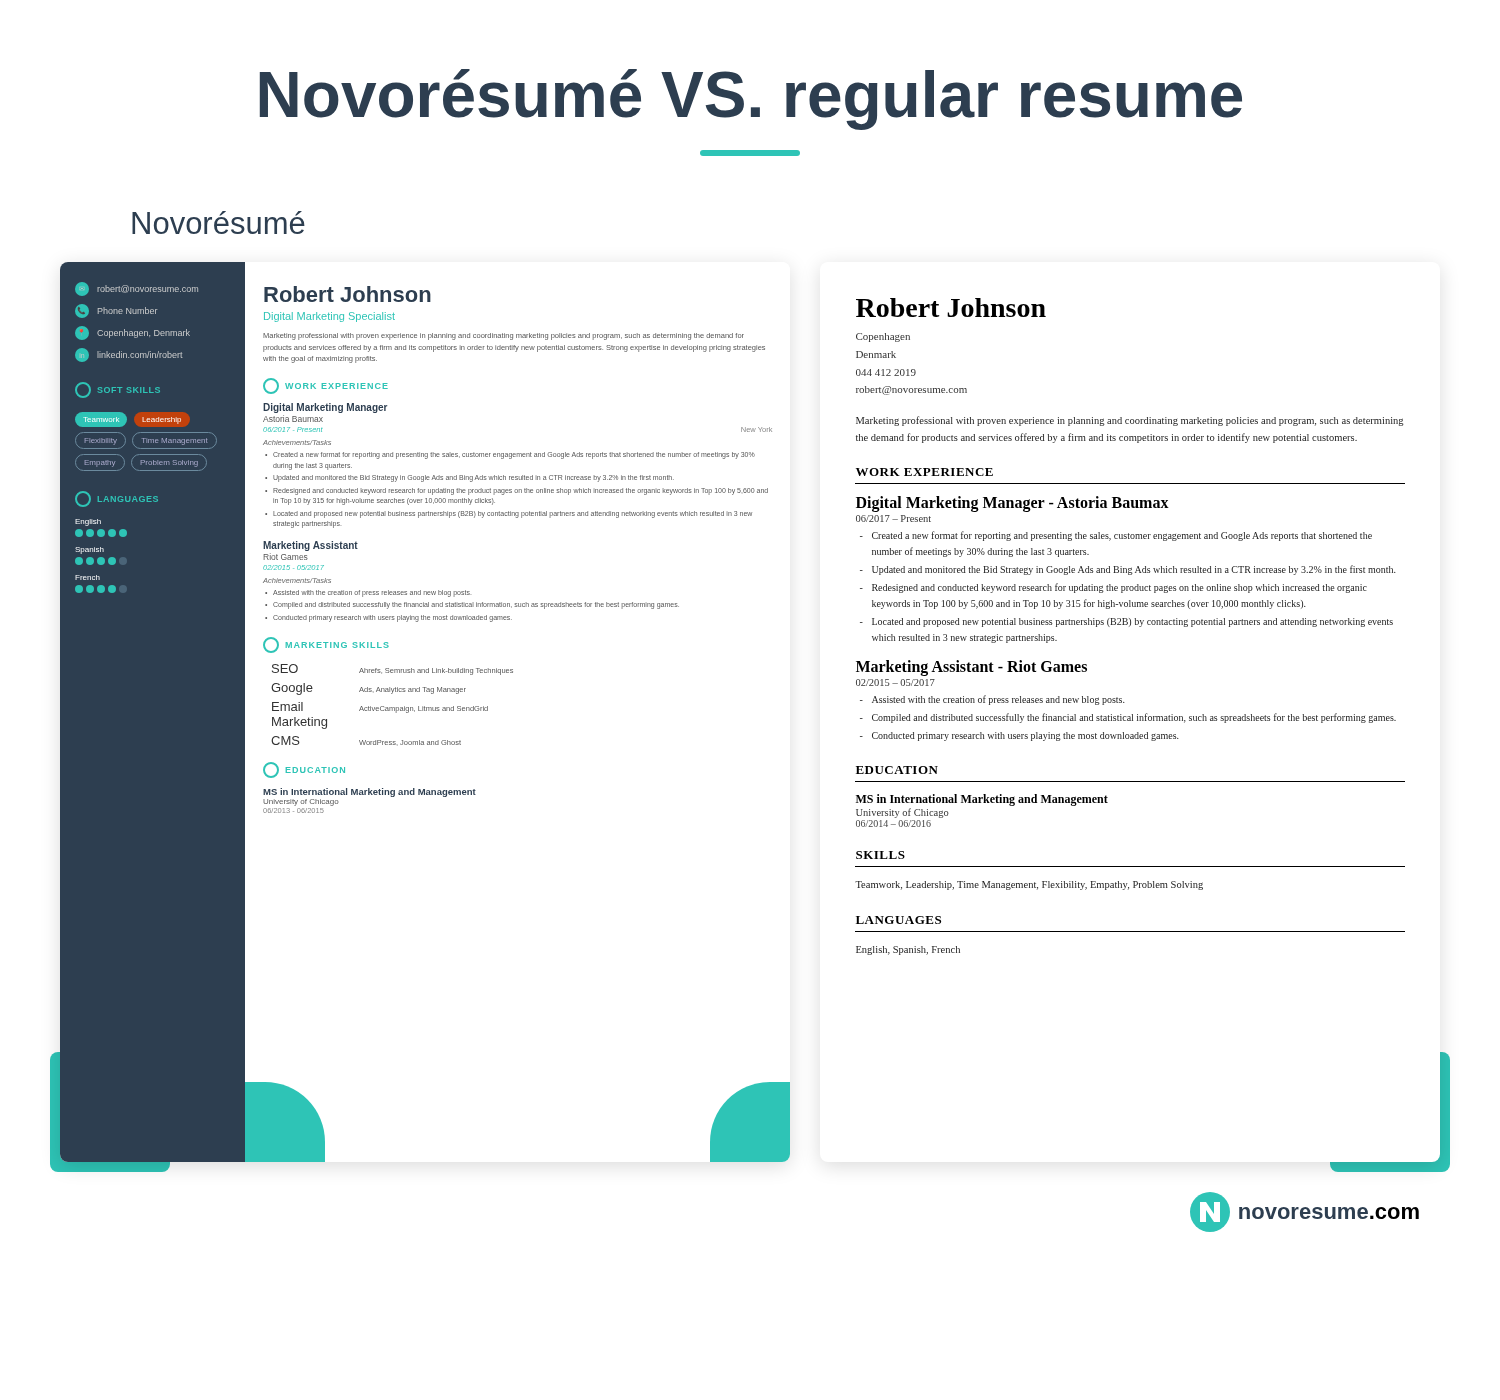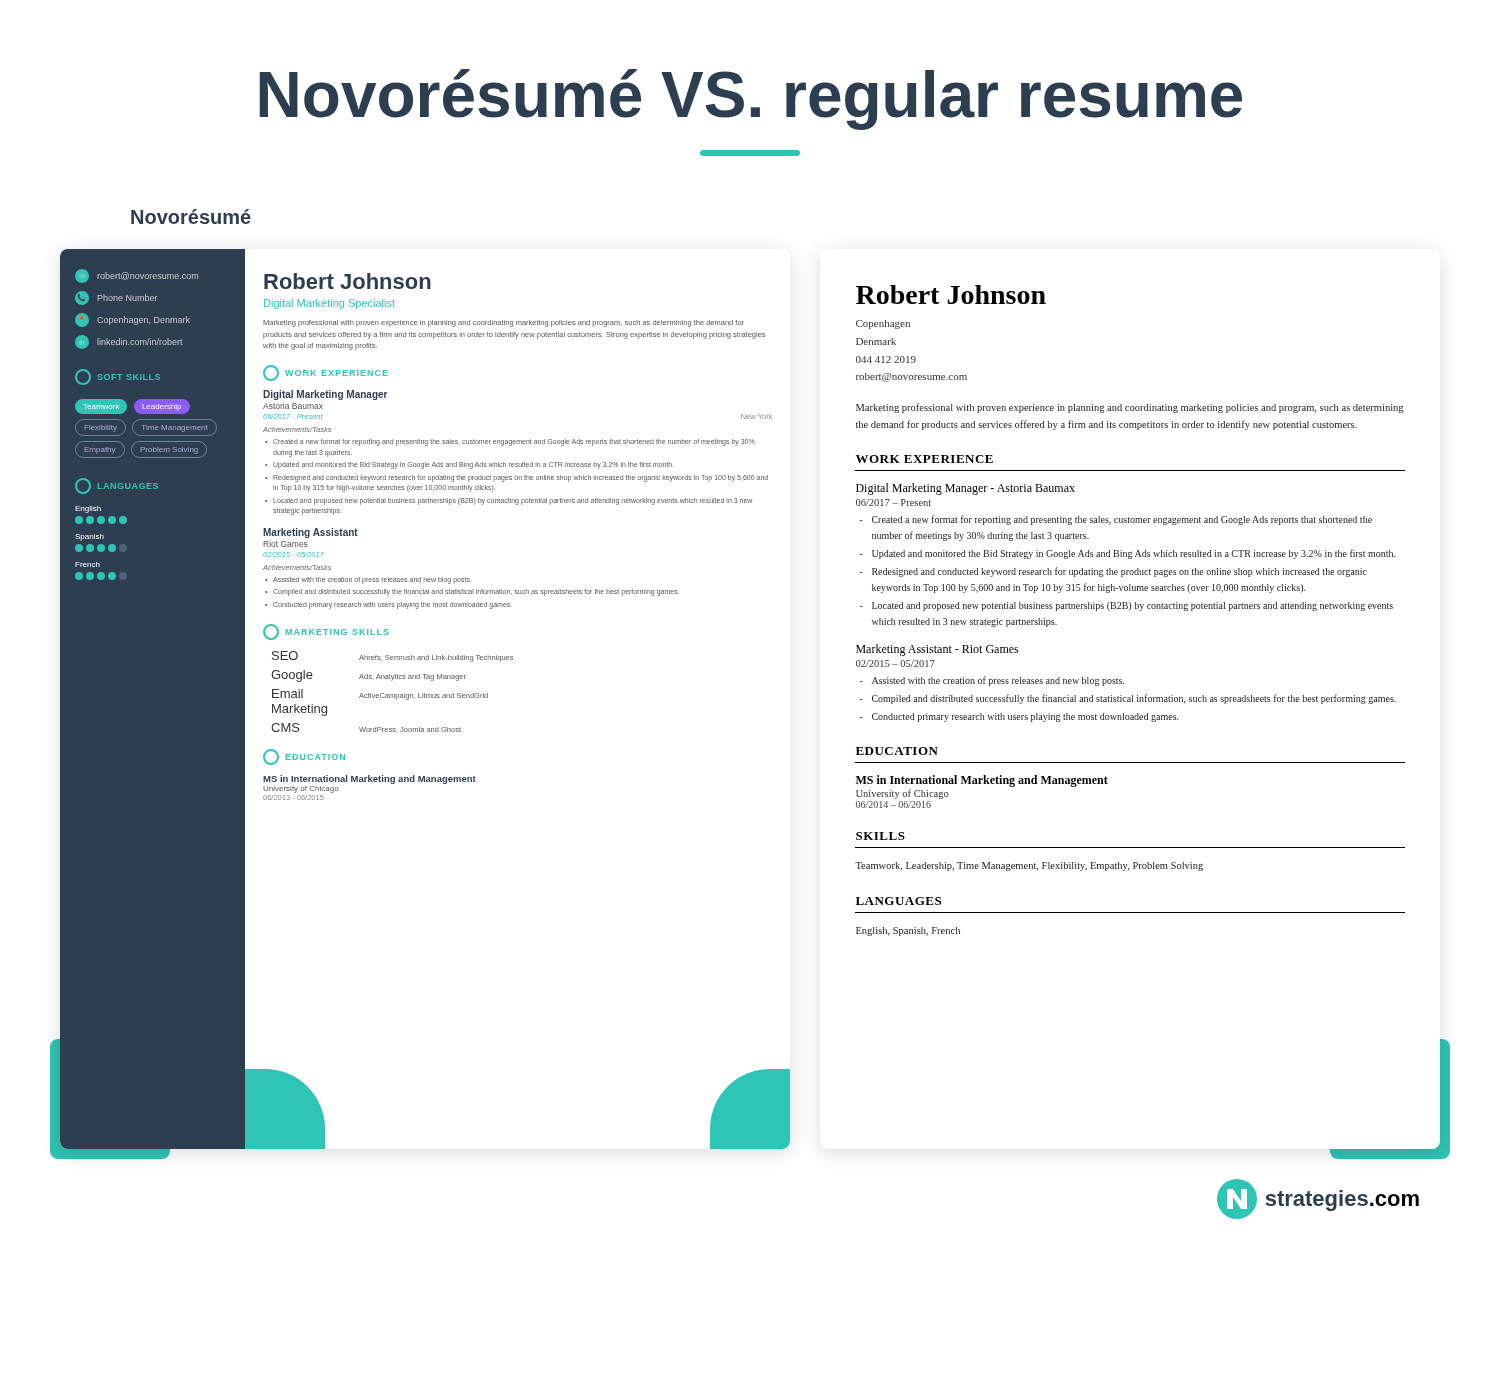--- a/index.html
+++ b/index.html
@@ -35,23 +35,23 @@
     }
 
     
     .columns-header {
       display: flex;
       justify-content: space-between;
       margin-bottom: 20px;
       padding: 0 10px;
     }
     .col-header {
-      font-size: 20px;
+      font-size: 31px;
       color: #2d3e50;
-      font-weight: 700;
+      font-weight: 400;
     }
     .col-header.left { margin-left: 60px; }
     .col-header.right { margin-right: 80px; }
 
     
     .comparison-area {
       display: flex;
       gap: 30px;
       align-items: flex-start;
     }
@@ -114,21 +114,21 @@
     .sidebar-section-title::before {
       content: '';
       display: inline-block;
       width: 12px;
       height: 12px;
       border: 2px solid #2ec4b6;
       border-radius: 50%;
     }
     .skill-tag {
       display: inline-block;
-      background: #8b5cf6;
+      background: #c2410c;
       color: #fff;
       font-size: 8px;
       padding: 3px 8px;
       border-radius: 12px;
       margin: 2px 2px 2px 0;
     }
     .skill-tag.teal { background: #2ec4b6; }
     .skill-tag.outline {
       background: transparent;
       border: 1px solid #6b8a9e;
@@ -353,22 +353,22 @@
       border-bottom: 1px solid #000;
       padding-bottom: 3px;
       margin-bottom: 10px;
       text-transform: uppercase;
       letter-spacing: 0.5px;
     }
     .std-section {
       margin-bottom: 18px;
     }
     .std-job-title {
-      font-size: 12px;
-      font-weight: 400;
+      font-size: 16px;
+      font-weight: 700;
       color: #000;
       margin-bottom: 1px;
     }
     .std-job-date {
       font-size: 10.5px;
       color: #333;
       margin-bottom: 4px;
     }
     .std-bullet {
       font-size: 10px;
@@ -675,18 +675,18 @@
   </div>
 
   <div class="footer-area">
     <div class="footer-logo">
       <div class="footer-logo-n">
         <svg width="28" height="28" viewBox="0 0 28 28">
           <path d="M4 4 L4 24 L10 24 L10 12 L18 24 L24 24 L24 4 L18 4 L18 16 L10 4 Z" fill="white"></path>
         </svg>
       </div>
       <div class="footer-logo-text">
-        <span style="color:#2d3e50;">strategies</span><span style="color:#000000;">.com</span>
+        <span style="color:#2d3e50;">novoresume</span><span style="color:#000000;">.com</span>
       </div>
     </div>
   </div>
 
 </div>
 
 </body></html>

